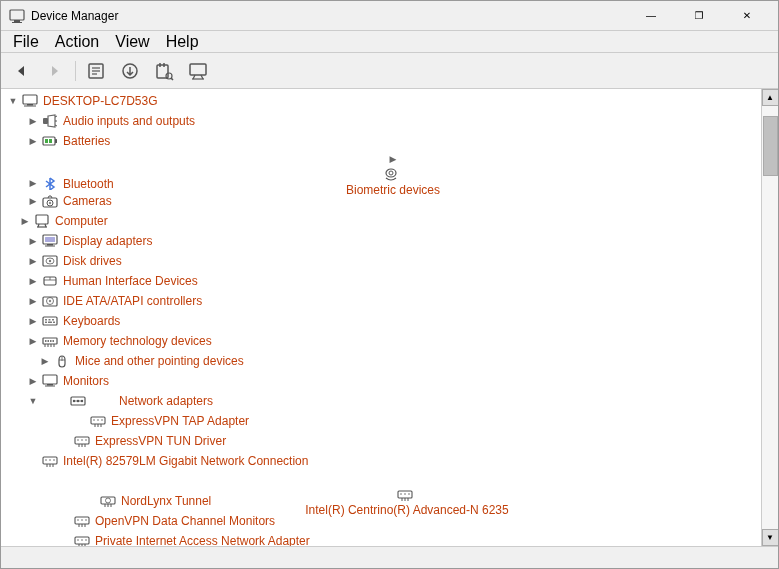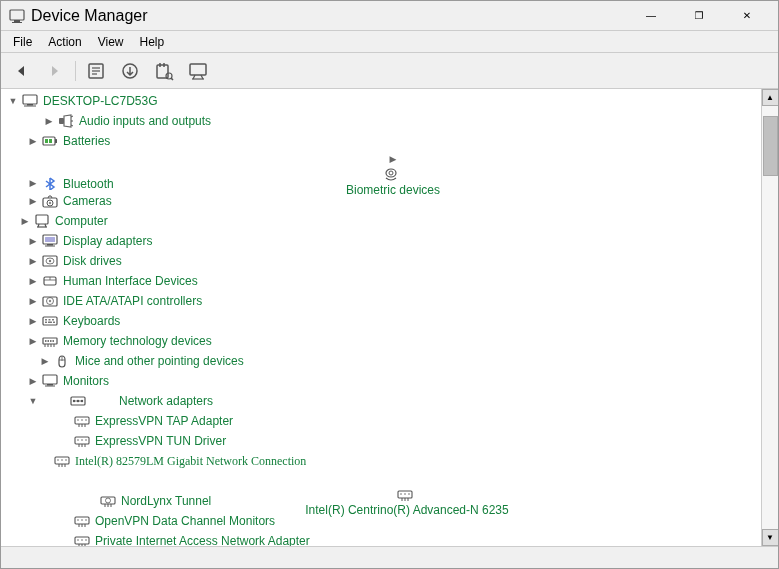--- a/index.html
+++ b/index.html
@@ -31,21 +31,21 @@
     .title-bar-icon {
       width: 16px;
       height: 16px;
       margin-right: 6px;
       display: flex;
       align-items: center;
       justify-content: center;
     }
     .title-bar-text {
       flex: 1;
-      font-size: 16px;
+      font-size: 12px;
       color: #000;
     }
     .title-bar-controls {
       display: flex;
       gap: 2px;
     }
     .title-bar-btn {
       width: 46px;
       height: 28px;
       background: transparent;
@@ -61,21 +61,21 @@
       height: 22px;
       background: #f0f0f0;
       display: flex;
       align-items: center;
       padding: 0 4px;
       border-bottom: 1px solid #ccc;
     }
     .menu-item {
       padding: 2px 8px;
       cursor: pointer;
-      font-size: 12px;
+      font-size: 16px;
       height: 100%;
       display: flex;
       align-items: center;
     }
     .toolbar {
       height: 36px;
       background: #f0f0f0;
       display: flex;
       align-items: center;
       padding: 0 4px;
@@ -112,21 +112,21 @@
       padding: 2px 0;
     }
     .tree-item {
       display: flex;
       align-items: center;
       height: 20px;
       padding-left: 8px;
       cursor: pointer;
       white-space: nowrap;
       font-size: 12px;
-      color: #15803d;
+      color: #c2410c;
     }
     .expander {
       width: 16px;
       height: 16px;
       display: flex;
       align-items: center;
       justify-content: center;
       font-size: 9px;
       color: #666;
       flex-shrink: 0;
@@ -275,21 +275,21 @@
         <div class="node-icon">
           <svg width="16" height="14" viewBox="0 0 16 14">
             <rect x="1" y="1" width="14" height="9" rx="1" fill="none" stroke="#555" stroke-width="1.2"></rect>
             <rect x="5" y="10" width="6" height="1.5" fill="#555"></rect>
             <rect x="2" y="11.5" width="12" height="1" fill="#555"></rect>
           </svg>
         </div>
         <span class="node-label">DESKTOP-LC7D53G</span>
       </div>
 
-      <div class="tree-item" style="padding-left:40px;">
+      <div class="tree-item" style="padding-left:24px;">
         <div class="expander collapsed"></div>
         <div class="node-icon">
           <svg width="16" height="14" viewBox="0 0 16 14">
             <rect x="1" y="4" width="5" height="6" rx="1" fill="#666"></rect>
             <polygon points="6,2 13,1 13,13 6,12" fill="none" stroke="#666" stroke-width="1.2"></polygon>
             <line x1="13" y1="3" x2="15" y2="2" stroke="#555" stroke-width="1"></line>
             <line x1="13" y1="7" x2="15" y2="7" stroke="#555" stroke-width="1"></line>
             <line x1="13" y1="11" x2="15" y2="12" stroke="#555" stroke-width="1"></line>
           </svg>
         </div>
@@ -474,21 +474,21 @@
             <circle cx="4" cy="7" r="1.2" fill="#555"></circle>
             <circle cx="8" cy="7" r="1.2" fill="#555"></circle>
             <circle cx="12" cy="7" r="1.2" fill="#555"></circle>
             <line x1="4" y1="7" x2="8" y2="7" stroke="#555" stroke-width="0.8"></line>
             <line x1="8" y1="7" x2="12" y2="7" stroke="#555" stroke-width="0.8"></line>
           </svg>
         </div>
         <span class="node-label">Network adapters</span>
       </div>
 
-      <div class="tree-item" style="padding-left:56px;">
+      <div class="tree-item" style="padding-left:72px;">
         <div class="expander none"></div>
         <div class="node-icon">
           <svg width="16" height="12" viewBox="0 0 16 12">
             <rect x="1" y="2" width="14" height="7" rx="1" fill="none" stroke="#555" stroke-width="1.1"></rect>
             <line x1="3" y1="5" x2="5" y2="5" stroke="#555" stroke-width="0.8"></line>
             <line x1="7" y1="5" x2="9" y2="5" stroke="#555" stroke-width="0.8"></line>
             <line x1="11" y1="5" x2="13" y2="5" stroke="#555" stroke-width="0.8"></line>
             <line x1="5" y1="9" x2="5" y2="12" stroke="#555" stroke-width="1"></line>
             <line x1="8" y1="9" x2="8" y2="12" stroke="#555" stroke-width="1"></line>
             <line x1="11" y1="9" x2="11" y2="12" stroke="#555" stroke-width="1"></line>
@@ -506,21 +506,21 @@
             <line x1="7" y1="5" x2="9" y2="5" stroke="#555" stroke-width="0.8"></line>
             <line x1="11" y1="5" x2="13" y2="5" stroke="#555" stroke-width="0.8"></line>
             <line x1="5" y1="9" x2="5" y2="12" stroke="#555" stroke-width="1"></line>
             <line x1="8" y1="9" x2="8" y2="12" stroke="#555" stroke-width="1"></line>
             <line x1="11" y1="9" x2="11" y2="12" stroke="#555" stroke-width="1"></line>
           </svg>
         </div>
         <span class="node-label">ExpressVPN TUN Driver</span>
       </div>
 
-      <div class="tree-item" style="padding-left:36px;font-family:Liberation Serif, serif;">
+      <div class="tree-item" style="padding-left:24px;">
         <div class="expander none"></div>
         <div class="node-icon">
           <svg width="16" height="12" viewBox="0 0 16 12">
             <rect x="1" y="2" width="14" height="7" rx="1" fill="none" stroke="#555" stroke-width="1.1"></rect>
             <line x1="3" y1="5" x2="5" y2="5" stroke="#555" stroke-width="0.8"></line>
             <line x1="7" y1="5" x2="9" y2="5" stroke="#555" stroke-width="0.8"></line>
             <line x1="11" y1="5" x2="13" y2="5" stroke="#555" stroke-width="0.8"></line>
             <line x1="5" y1="9" x2="5" y2="12" stroke="#555" stroke-width="1"></line>
             <line x1="8" y1="9" x2="8" y2="12" stroke="#555" stroke-width="1"></line>
             <line x1="11" y1="9" x2="11" y2="12" stroke="#555" stroke-width="1"></line>

